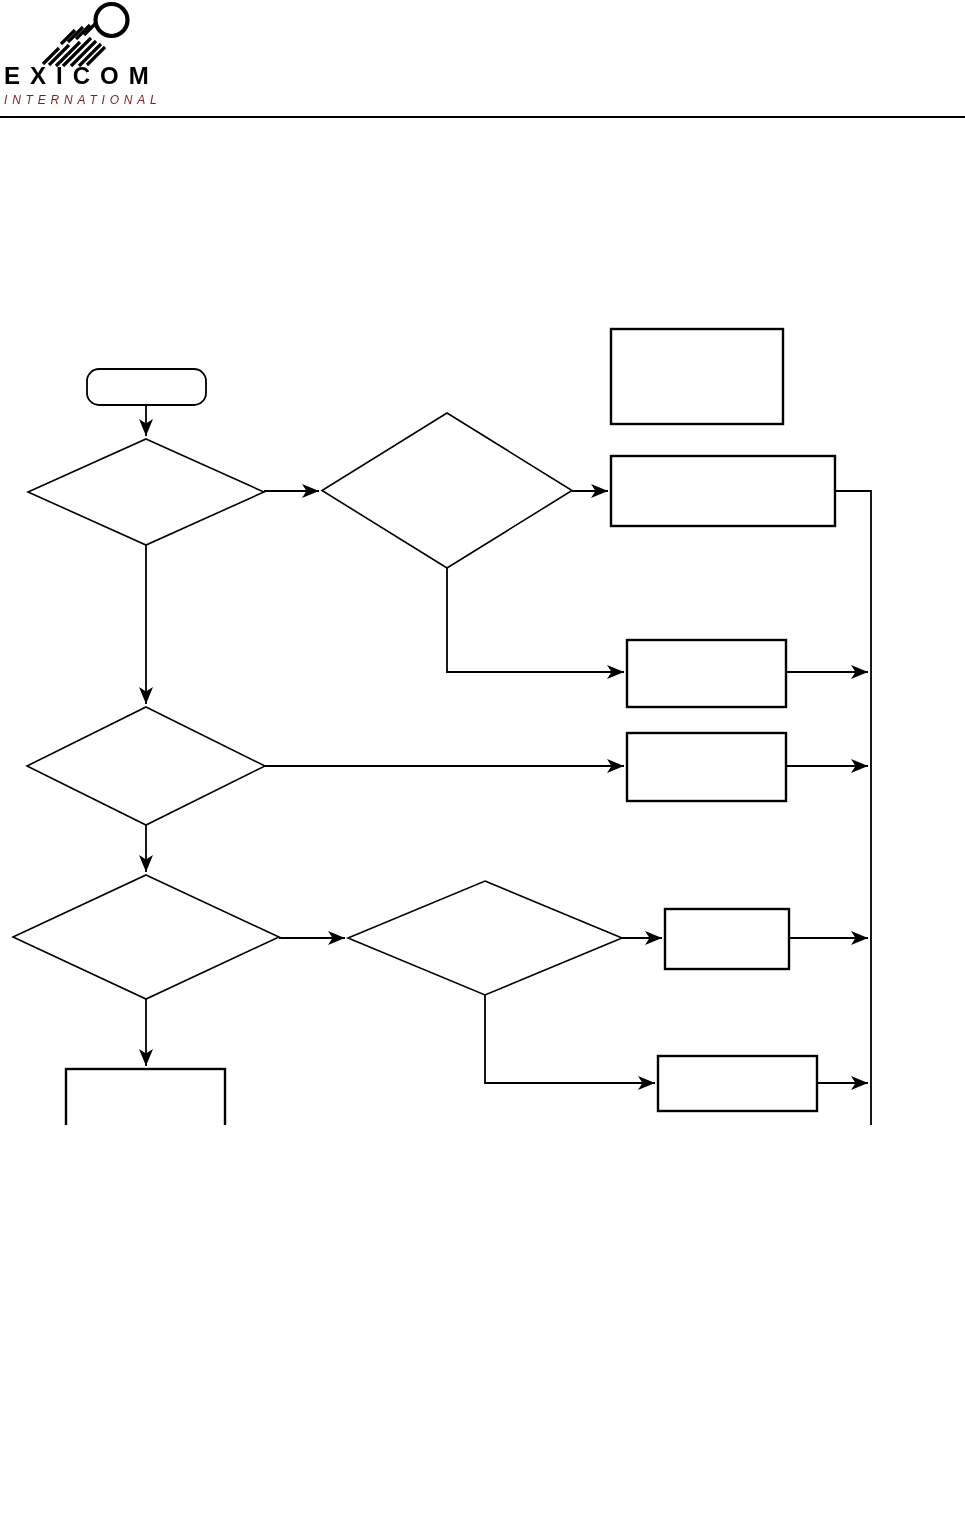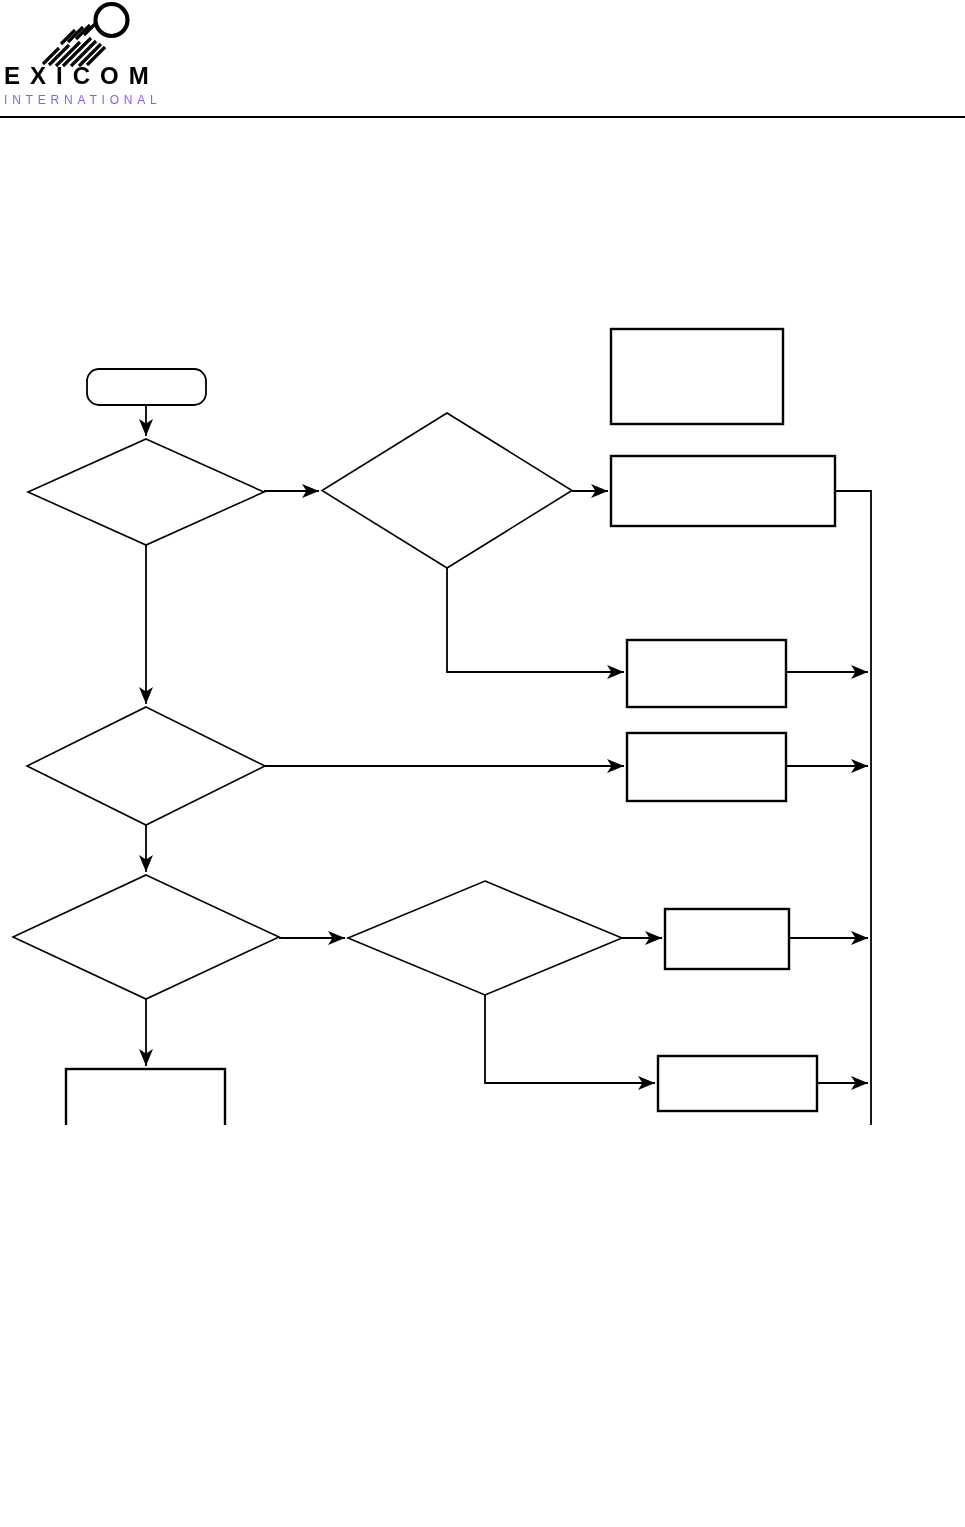--- a/index.html
+++ b/index.html
@@ -13,22 +13,22 @@
   
   .logo{position:absolute;left:0;top:0;width:190px;height:112px;}
   .logo svg{position:absolute;left:0;top:0;}
   .brand{
     position:absolute;left:4px;top:62px;
     font-weight:bold;font-size:24px;letter-spacing:10px;
     color:#000;white-space:nowrap;
   }
   .brand-sub{
     position:absolute;left:4px;top:93px;
-    font-size:12px;letter-spacing:4.8px;
-    color:#8b5cf6;white-space:nowrap;
+    font-style:italic;font-size:12px;letter-spacing:4.8px;
+    color:#7f1d1d;white-space:nowrap;
   }
   .rule{position:absolute;left:0;right:0;background:#000;}
   .top-rule{top:116px;height:2px;}
   .bottom-rule{top:1519px;height:4px;}
   
   #flow{position:absolute;left:0;top:0;}
   #flow .node{fill:#ffffff;stroke:#000000;}
   #flow .process{stroke-width:2.4;}
   #flow .decision{stroke-width:1.6;}
   #flow .terminator{stroke-width:1.8;}

